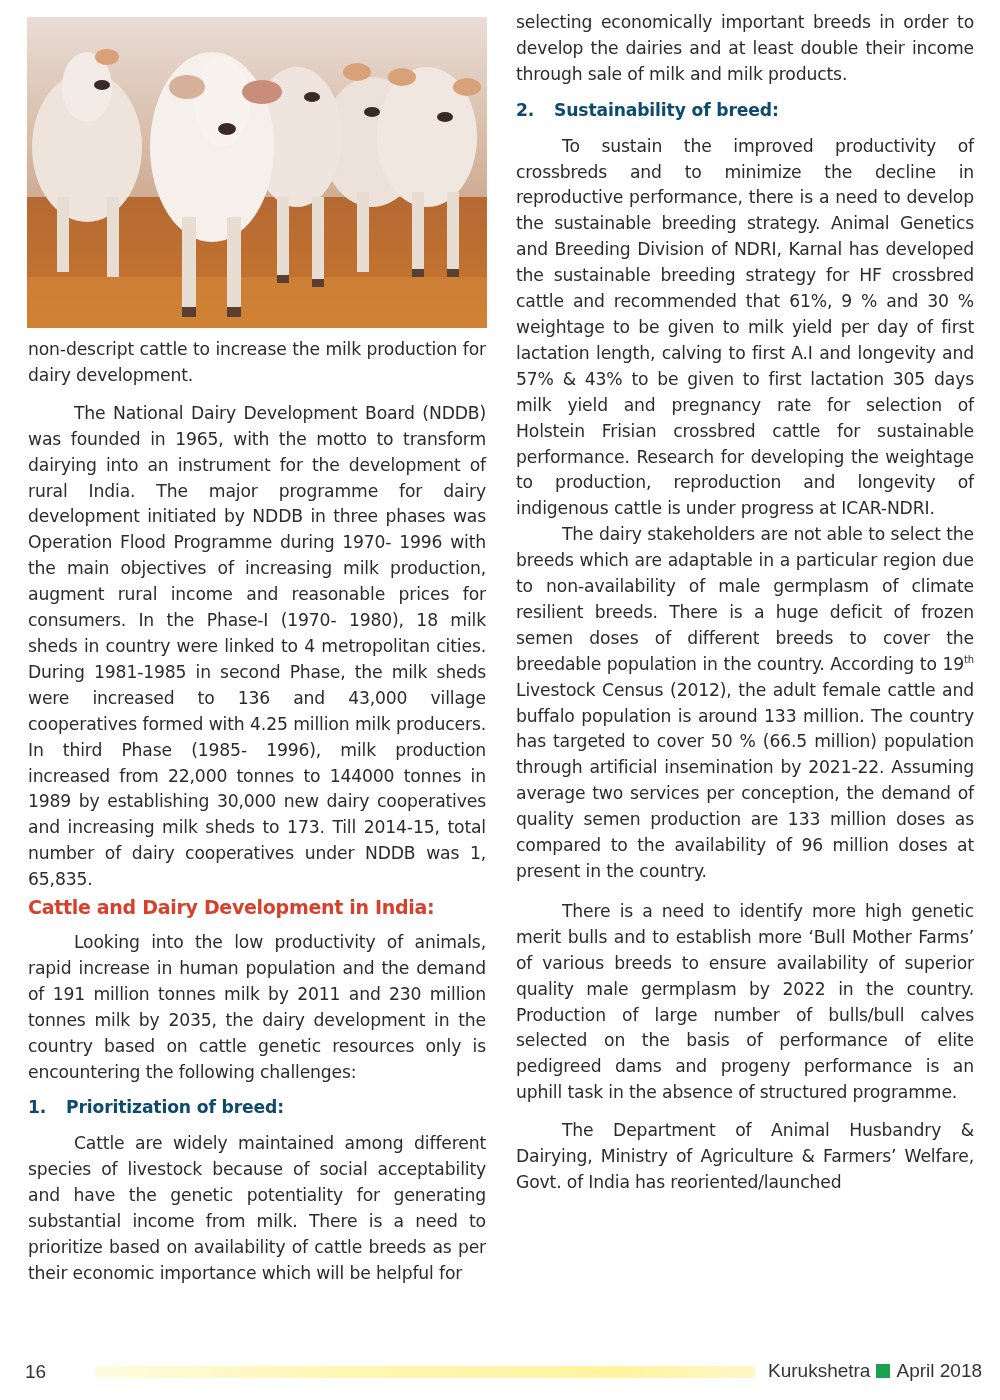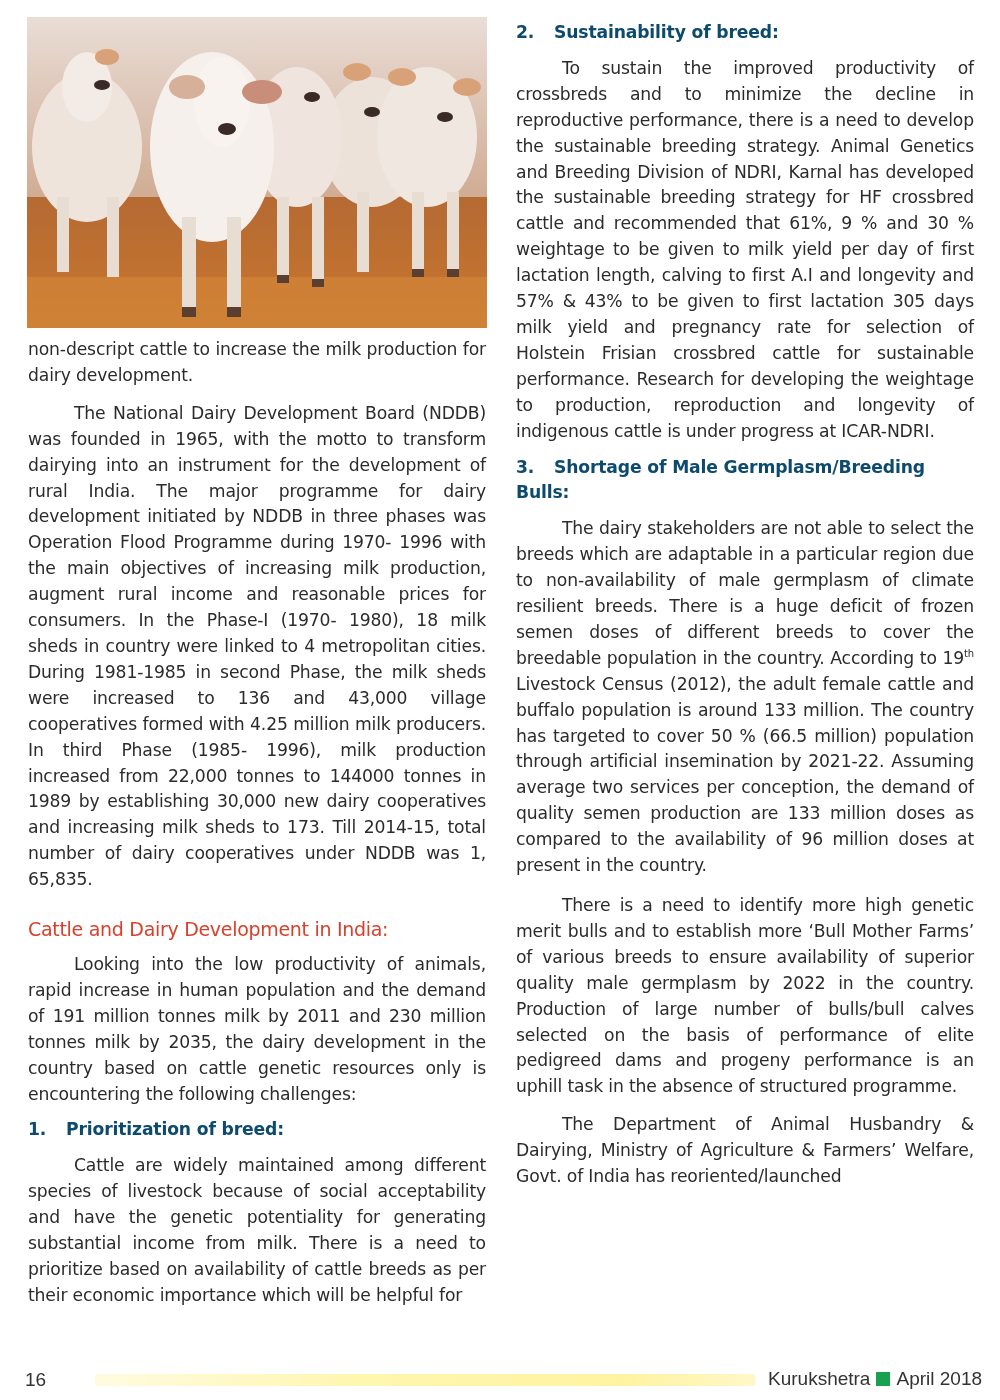--- a/index.html
+++ b/index.html
@@ -7,29 +7,29 @@
          font-family:"DejaVu Sans","Liberation Sans",sans-serif; color:#2b2b2b; }
   .col { position:absolute; width:458px; font-size:17.2px; line-height:25.9px;
          letter-spacing:-0.15px; text-align:justify; }
   .col-left { left:28px; top:337px; }
   .col-right { left:516px; top:10px; }
   p { margin:0; }
   .indent { text-indent:46px; }
   .gap { margin-top:12px; }
   .sub { font-weight:bold; color:#0c4a6e; margin:10px 0 10px 0; text-align:left; }
   .sub .num { display:inline-block; width:38px; }
-  .section-title { color:#d9402b; font-weight:normal; font-size:19px; line-height:29px;
-                   margin-top:22px; margin-bottom:8px; text-align:left; letter-spacing:-0.3px; }
+  .section-title { color:#d9402b; font-weight:bold; font-size:19px; line-height:29px;
+                   margin-bottom:8px; text-align:left; letter-spacing:-0.3px; }
   sup { font-size:10px; line-height:0; }
   
   .photo { position:absolute; left:27px; top:17px; width:460px; height:311px; overflow:hidden;
            background:linear-gradient(180deg,#e7d8cf 0%,#d9b9a0 35%,#b86a2f 70%,#a95a1f 100%); }
   .photo svg { display:block; }
   
-  .footer { position:absolute; top:1357px; left:0; width:880px; height:30px;margin-top:8px; }
+  .footer { position:absolute; top:1357px; left:0; width:880px; height:30px; }
   .page-num { position:absolute; left:25px; top:4px; font-size:19px; color:#333;
               font-family:"Liberation Sans",sans-serif; }
   .footer-bar { position:absolute; left:95px; top:9px; width:660px; height:12px;
                 background:linear-gradient(90deg,#fffbe0 0%,#fff6b0 40%,#fff3a0 80%,#fff7c8 100%); border-radius:3px; }
   .pub { position:absolute; left:768px; top:3px; font-size:19px; color:#333;
          font-family:"Liberation Sans",sans-serif; white-space:nowrap; }
   .sq { display:inline-block; width:14px; height:14px; background:#1aa150; margin:0 6px; vertical-align:-1px; }
 </style>
 </head>
 <body>
@@ -100,27 +100,25 @@
     <div>Cattle and Dairy Development in India:</div>
   </div>
   <p class="indent">Looking into the low productivity of animals, rapid increase in human population and the demand of 191 million tonnes milk by 2011 and 230 million tonnes milk by 2035, the dairy development in the country based on cattle genetic resources only is encountering the following challenges:</p>
   <div class="sub">
     <span class="num">1.</span><span>Prioritization of breed:</span>
   </div>
   <p class="indent">Cattle are widely maintained among different species of livestock because of social acceptability and have the genetic potentiality for generating substantial income from milk. There is a need to prioritize based on availability of cattle breeds as per their economic importance which will be helpful for</p>
 </div>
 
 <div class="col col-right">
+  <p>selecting economically important breeds in order to develop the dairies and at least double their income through sale of milk and milk products.</p>
   <div class="sub">
     <span class="num">2.</span><span>Sustainability of breed:</span>
   </div>
   <p class="indent">To sustain the improved productivity of crossbreds and to minimize the decline in reproductive performance, there is a need to develop the sustainable breeding strategy. Animal Genetics and Breeding Division of NDRI, Karnal has developed the sustainable breeding strategy for HF crossbred cattle and recommended that 61%, 9 % and 30 % weightage to be given to milk yield per day of first lactation length, calving to first A.I and longevity and 57% &amp; 43% to be given to first lactation 305 days milk yield and  pregnancy rate for selection of Holstein Frisian crossbred cattle for sustainable performance. Research for developing the weightage to production, reproduction and longevity of indigenous cattle is under progress at ICAR-NDRI.</p>
-  <div class="sub">
-    <span class="num">3.</span><span>Shortage of Male Germplasm/Breeding Bulls:</span>
-  </div>
   <p class="indent"><span>The dairy stakeholders are not able to select the breeds which are adaptable in a particular region due to non-availability of male germplasm of climate resilient breeds. There is a huge deficit of frozen semen doses of different breeds to cover the breedable population in the country. According to 19</span><sup>th</sup><span> Livestock Census (2012), the adult female cattle and buffalo population is around 133 million. The country has targeted to cover 50 % (66.5 million) population through artificial insemination by 2021-22. Assuming average two services per conception, the demand of quality semen production are 133 million doses as compared to the availability of 96 million doses at present in the country.</span></p>
   <p class="indent gap" style="margin-top:14px">There is a need to identify more high genetic merit bulls and to establish more ‘Bull Mother Farms’ of various breeds to ensure availability of superior quality male germplasm by 2022 in the country. Production of large number of bulls/bull calves selected on the basis of performance of elite pedigreed dams and progeny performance is an uphill task in the absence of structured programme.</p>
   <p class="indent gap" style="">The Department of Animal Husbandry &amp; Dairying, Ministry of Agriculture &amp; Farmers’ Welfare, Govt. of India has reoriented/launched</p>
 </div>
 
 <div class="footer">
   <span class="page-num">16</span>
   <div class="footer-bar"></div>
   <span class="pub"><span>Kurukshetra</span><span class="sq"></span><span>April  2018</span></span>
 </div>

